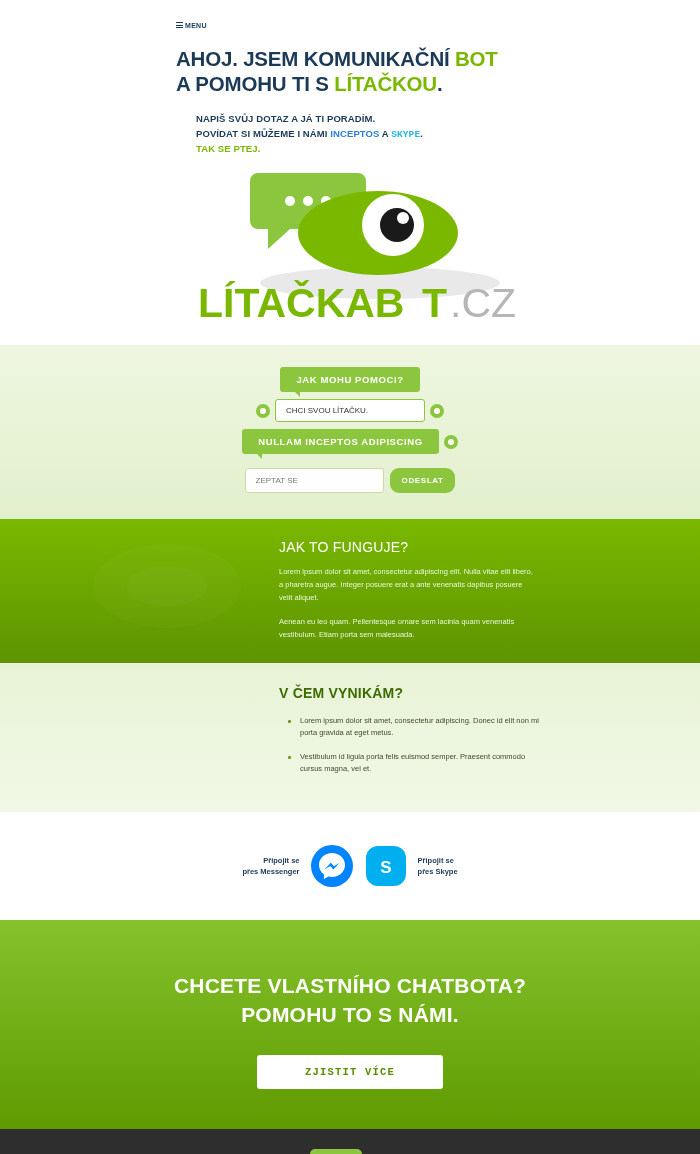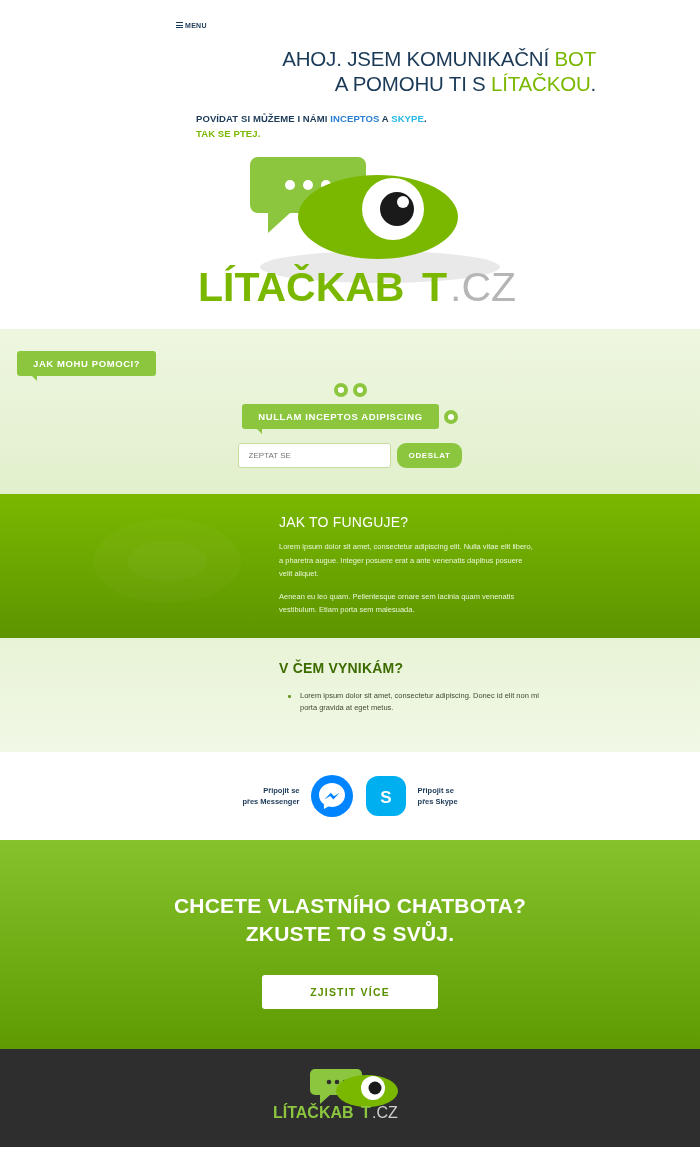--- a/index.html
+++ b/index.html
@@ -36,57 +36,56 @@
   .menu-bars i {
     position: absolute; left: 0; width: 7px; height: 1px; background: #1b3a57;
   }
   .menu-bars i:nth-child(1) { top: 0; }
   .menu-bars i:nth-child(2) { top: 2.5px; }
   .menu-bars i:nth-child(3) { top: 5px; }
 
   .headline {
     margin: 14px 0 0 176px;
     font-size: 20.5px;
-    font-weight: normal;
+    font-weight: bold;
     color: #1b3a57;
     letter-spacing: -0.2px;
     line-height: 1.22;
     max-width: 420px;
-    text-align: right;
   }
   .headline .green { color: #7ab800; }
 
   .subhead {
     margin: 16px 0 0 196px;
     font-size: 9.5px;
     font-weight: bold;
     color: #1b3a57;
     line-height: 1.55;
     letter-spacing: .1px;
   }
   .subhead .blue { color: #2a7fd4; }
-  .subhead .cyan { color: #23b7e5; }
+  .subhead .cyan { color: #23b7e5; font-family: Liberation Mono, monospace; }
   .subhead .grn  { color: #7ab800; }
 
   
   .logo-art {
     position: relative;
     height: 180px;
     margin-top: 8px;
   }
   .logo-art svg { display: block; margin: 0 auto; }
 
   
   .chat {
     background: linear-gradient(to bottom, #eef6e0, #e2f0cd);
     padding: 22px 0 26px 0;
     position: relative;
     overflow: hidden;
   }
-  .bubble-row { display: flex; justify-content: flex-start; margin-bottom: 7px; position: relative; padding-left: 17px; }
+  .bubble-row { display: flex; justify-content: center; margin-bottom: 7px; position: relative; }
   .bubble {
     background: #8cc63e;
     color: #ffffff;
     font-size: 9.5px;
     font-weight: bold;
     letter-spacing: .6px;
     padding: 7px 16px 7px 16px;
     border-radius: 3px;
     position: relative;
   }
@@ -132,21 +131,21 @@
     min-width: 150px;
   }
   .ask-row {
     display: flex;
     justify-content: center;
     align-items: stretch;
     gap: 6px;
     margin-top: 14px;
   }
   .ask-input {
-    width: 153px;
+    width: 139px;
     background: #ffffff;
     border: 1px solid #c9dca0;
     border-radius: 3px;
     font-size: 8px;
     color: #8a8a8a;
     padding: 7px 10px;
     font-family: "Liberation Sans", sans-serif;
   }
   .ask-btn {
     background: #8cc63e;
@@ -214,21 +213,21 @@
     position: absolute;
     left: 0; top: 5px;
     width: 3px; height: 3px;
     background: #6d9b2a;
     border-radius: 1px;
   }
 
   
   .social {
     background: #ffffff;
-    height: 88px;
+    height: 108px;
     display: flex;
     align-items: center;
     justify-content: center;
     gap: 10px;
   }
   .soc-label {
     font-size: 7.5px;
     font-weight: bold;
     color: #1b3a57;
     line-height: 1.5;
@@ -256,21 +255,21 @@
     display: inline-block;
     background: #ffffff;
     color: #5a8f00;
     font-size: 10.5px;
     font-weight: bold;
     letter-spacing: 1.2px;
     border: none;
     border-radius: 3px;
     padding: 11px 48px;
     cursor: pointer;
-    font-family: Liberation Sans, sans-serif;
+    font-family: Liberation Mono, monospace;
   }
 
   
   .footer {
     background: #2e2e2e;
     padding: 16px 0 14px 0;
     text-align: center;
   }
   .footer .flogo { margin-bottom: 6px; }
 </style>
@@ -287,20 +286,21 @@
       </span>
     <span>MENU</span>
   </div>
 
   <h1 class="headline">
     <span>AHOJ. JSEM KOMUNIKAČNÍ </span><span class="green">BOT</span><br>
     <span>A POMOHU TI S </span><span class="green">LÍTAČKOU</span><span>.</span>
   </h1>
 
   <div class="subhead">
+    <div>NAPIŠ SVŮJ DOTAZ A JÁ TI PORADÍM.</div>
     <div>
       <span>POVÍDAT SI MŮŽEME I NÁMI </span><span class="blue">INCEPTOS</span><span> A </span><span class="cyan">SKYPE</span><span>.</span>
     </div>
     <div class="grn">TAK SE PTEJ.</div>
   </div>
 
   <div class="logo-art">
     <svg width="400" height="180" viewBox="0 0 400 180">
       <ellipse cx="230" cy="118" rx="120" ry="16" fill="#e9e9e9"></ellipse>
 
@@ -322,20 +322,21 @@
 </section>
 
 <section class="chat">
 
   <div class="bubble-row">
     <div class="bubble q tail-left">JAK MOHU POMOCI?</div>
   </div>
 
   <div class="answer-row">
     <span class="avatar-sm tiny-label">TY</span>
+    <div class="answer-box">CHCI SVOU LÍTAČKU.</div>
     <span class="avatar-sm"></span>
   </div>
 
   <div class="answer-row">
     <div class="bubble tail-left">NULLAM INCEPTOS ADIPISCING</div>
     <span class="avatar-sm"></span>
   </div>
 
   <div class="ask-row">
     <input class="ask-input" type="text" placeholder="ZEPTAT SE" style="">
@@ -350,20 +351,21 @@
   </svg>
   <h2 class="sec-title">JAK TO FUNGUJE?</h2>
   <p>Lorem ipsum dolor sit amet, consectetur adipiscing elit. Nulla vitae elit libero, a pharetra augue. Integer posuere erat a ante venenatis dapibus posuere velit aliquet.</p>
   <p>Aenean eu leo quam. Pellentesque ornare sem lacinia quam venenatis vestibulum. Etiam porta sem malesuada.</p>
 </section>
 
 <section class="excel">
   <h2>V ČEM VYNIKÁM?</h2>
   <ul>
     <li>Lorem ipsum dolor sit amet, consectetur adipiscing. Donec id elit non mi porta gravida at eget metus.</li>
+    <li>Vestibulum id ligula porta felis euismod semper. Praesent commodo cursus magna, vel et.</li>
   </ul>
 </section>
 
 <section class="social">
   <div class="soc-label left-text">
     <div>Připojit se</div>
     <div>přes Messenger</div>
   </div>
   <svg class="mess-ico" width="44" height="44" viewBox="0 0 44 44">
     <circle cx="22" cy="22" r="21" fill="#0084ff"></circle>
@@ -377,21 +379,21 @@
   </svg>
   <div class="soc-label right-text">
     <div>Připojit se</div>
     <div>přes Skype</div>
   </div>
 </section>
 
 <section class="cta">
   <h2>
     <span>CHCETE VLASTNÍHO CHATBOTA?</span><br>
-    <span>ZKUSTE TO S SVŮJ.</span>
+    <span>POMOHU TO S NÁMI.</span>
   </h2>
   <button class="cta-btn">ZJISTIT VÍCE</button>
 </section>
 
 <footer class="footer">
   <svg class="flogo" width="170" height="58" viewBox="0 0 170 58">
     <path d="M50 4 h42 a5 5 0 0 1 5 5 v16 a5 5 0 0 1 -5 5 h-27 l-10 9 v-9 h-5 a5 5 0 0 1 -5 -5 v-16 a5 5 0 0 1 5 -5 z" fill="#8cc63e"></path>
     <circle cx="64" cy="17" r="2.3" fill="#2e2e2e"></circle>
     <circle cx="72" cy="17" r="2.3" fill="#2e2e2e"></circle>
     <circle cx="80" cy="17" r="2.3" fill="#2e2e2e"></circle>

